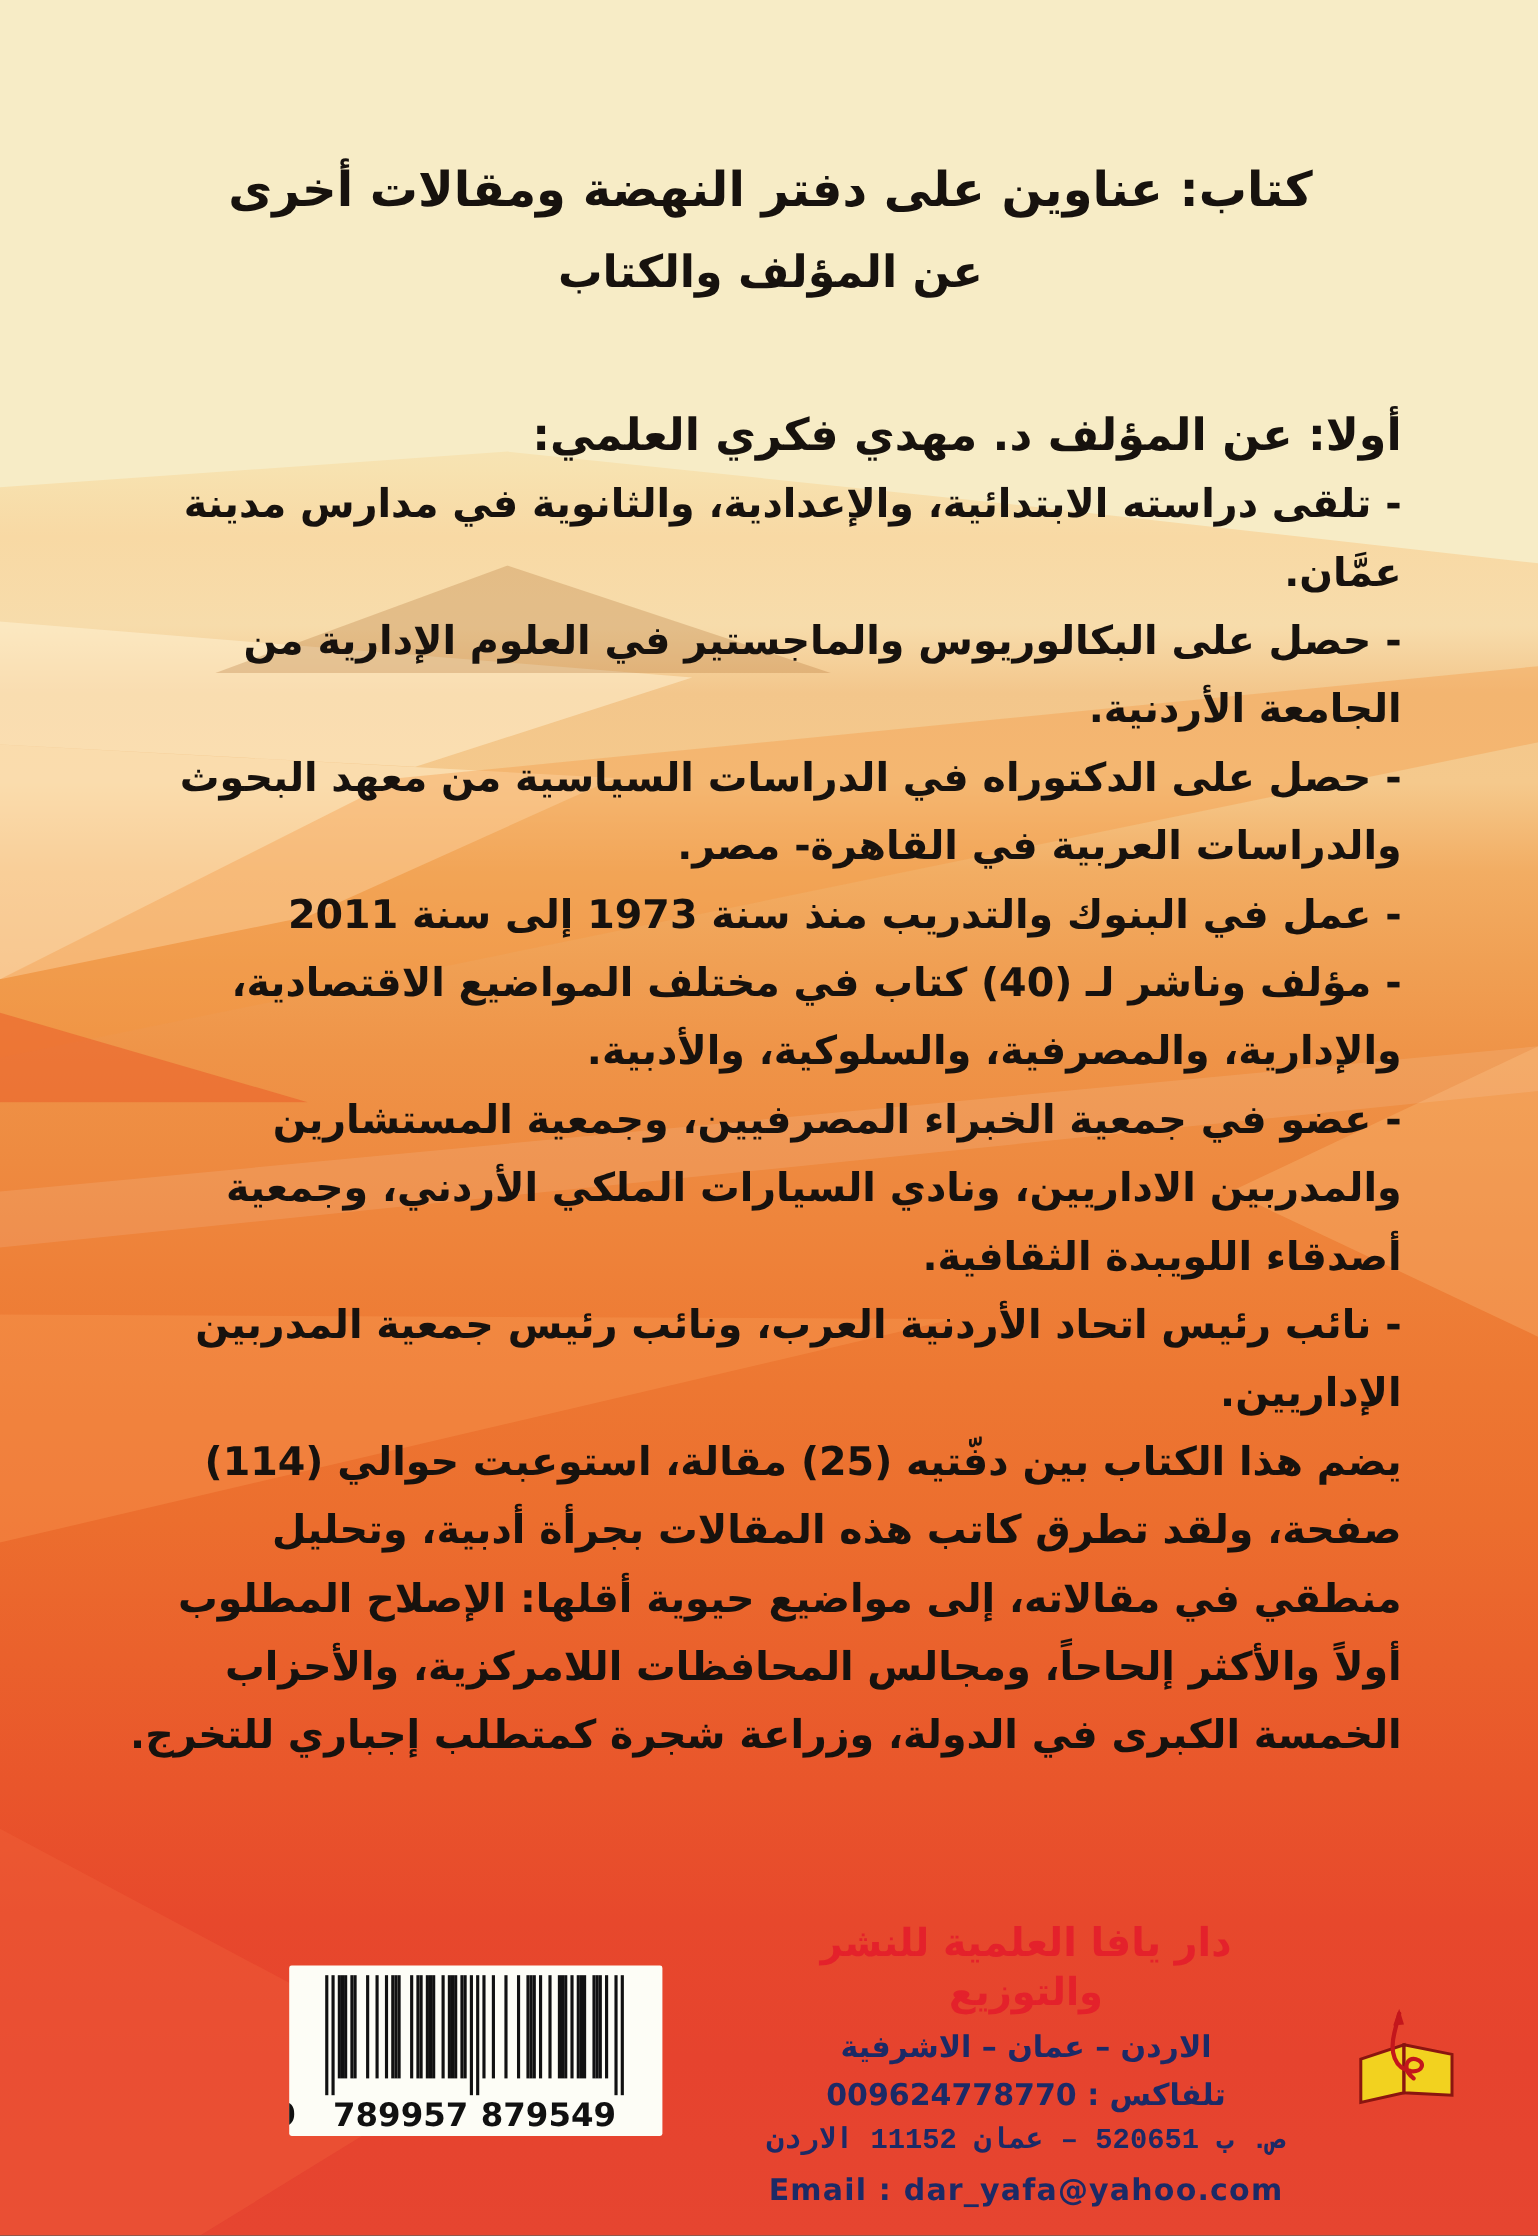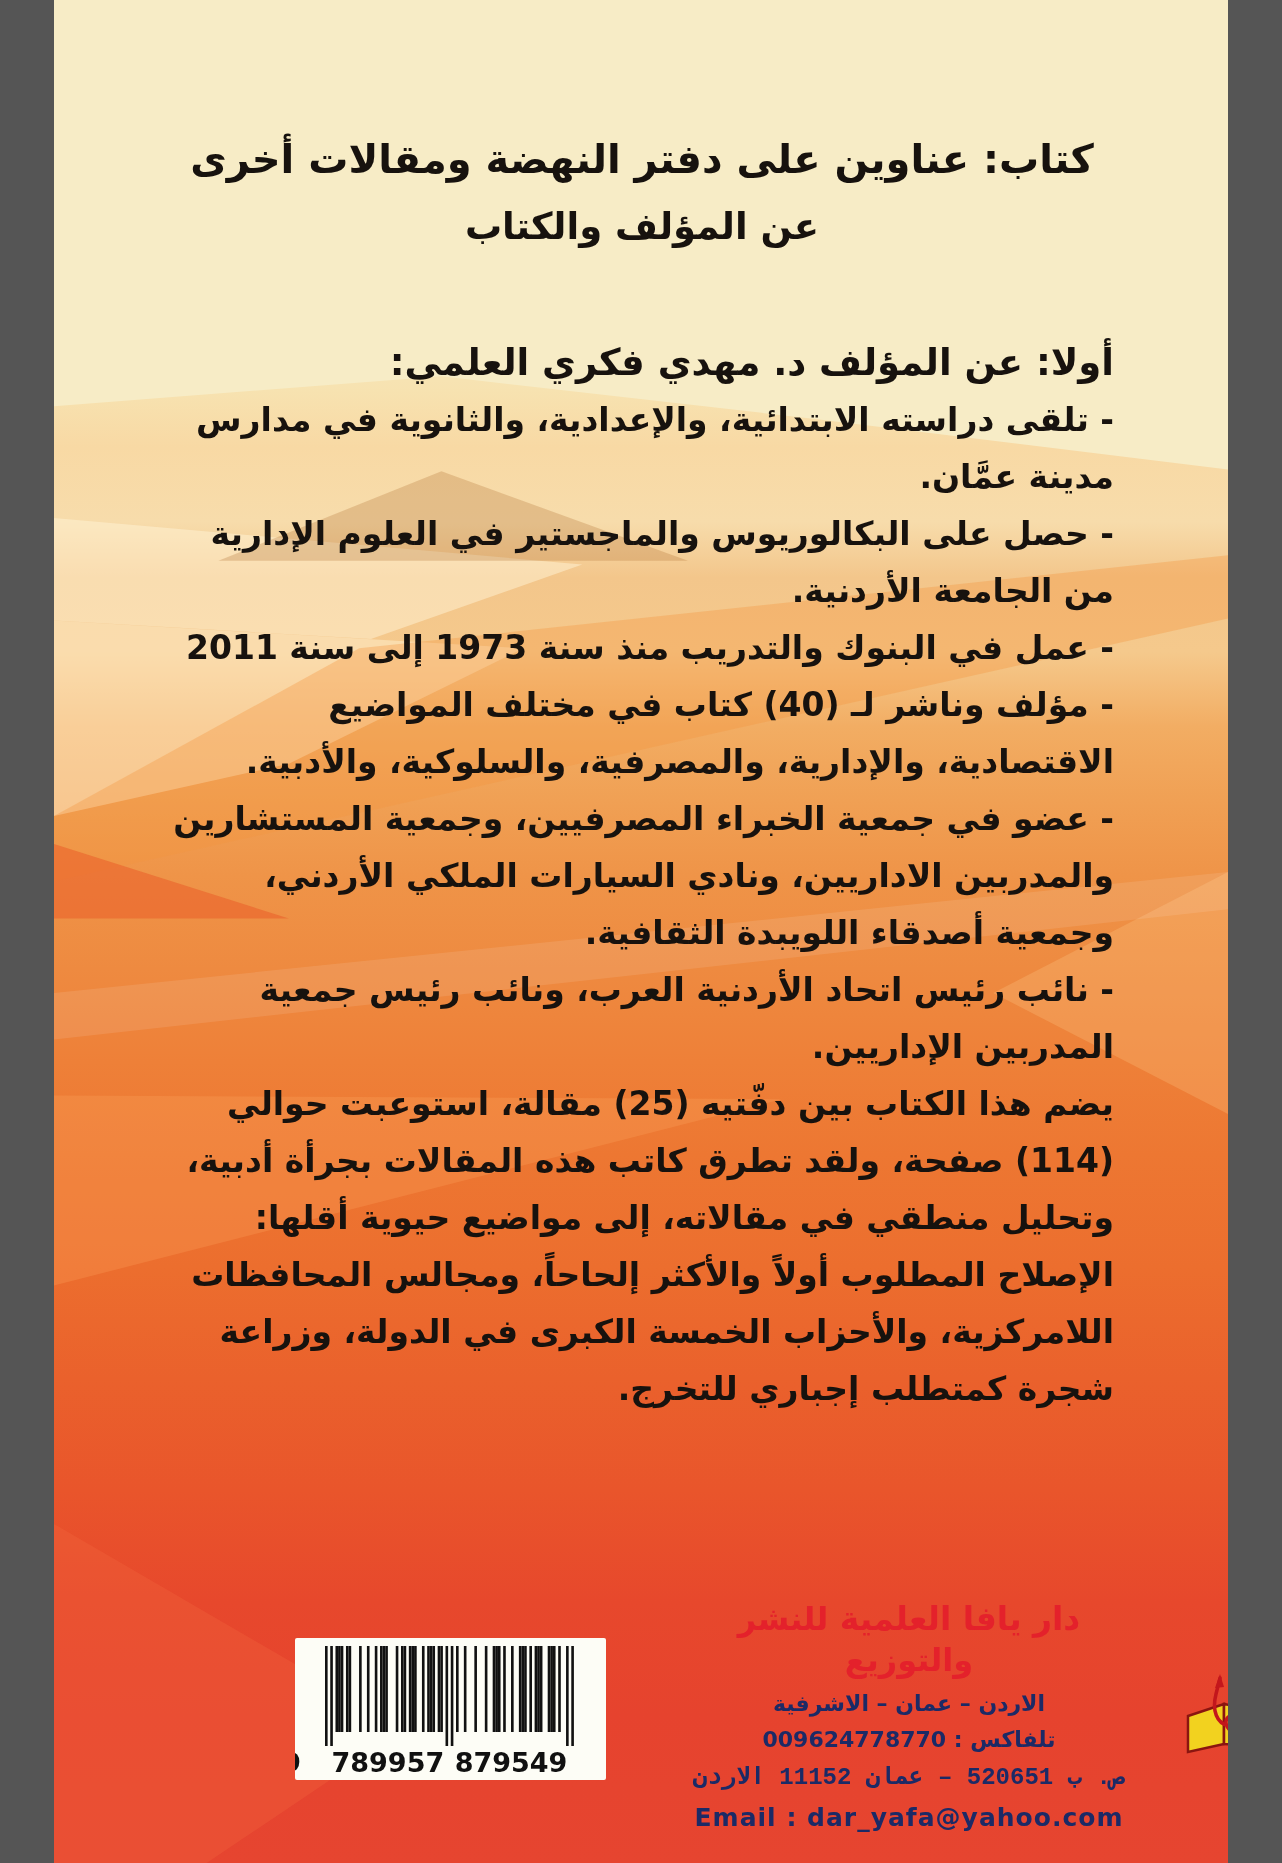--- a/index.html
+++ b/index.html
@@ -1,18 +1,18 @@
 <!DOCTYPE html>
 <html lang="ar" dir="rtl"><head>
 <meta charset="utf-8">
 <style>
   html,body{margin:0;padding:0;background:#555;}
   .page{
     position:relative;
-    width:1174px;height:1863px;
+    width:1282px;height:1863px;
     margin:0 auto;
     overflow:hidden;
     font-family:"DejaVu Sans",sans-serif;
     font-weight:bold;
     color:#17120e;
     background:linear-gradient(180deg,
       #f7ecc6 0%, #f7eac2 16%, #f7e2b0 21%,
       #f8d9a4 24%, #f7dcab 28%, #f3c68b 31%,
       #f5c98c 35%, #f2ad63 39%, #f0a054 43%,
       #ef9448 47%, #ee8a40 52%, #ee8038 57%,
@@ -47,21 +47,21 @@
   .bio-line{}
   .book-heading{margin-top:24px;font-size:37px;}
   .book-body{}
 
   .publisher{
     position:absolute;left:618px;top:1598px;width:474px;
     text-align:center;direction:rtl;line-height:1.25;
   }
   .pub-name{color:#e4212b;font-size:33px;}
   .pub-name .sub{font-size:32px;}
-  .pub-line{color:#1c2a66;font-size:22px;margin-top:9px;}
+  .pub-line{color:#1c2a66;font-size:25px;margin-top:9px;}
   .pub-pobox{font-size:24px;font-family:Liberation Mono, monospace;}
   .pub-email{direction:ltr;font-size:25px;letter-spacing:1px;}
 
   .barcode-box{
     position:absolute;left:241px;top:1638px;width:311px;height:142px;
     background:#fdfdf6;border-radius:2px;
   }
   .barcode-box svg{display:block;width:100%;height:100%;}
 
   .logo{position:absolute;left:1122px;top:1672px;width:100px;height:92px;}
@@ -85,20 +85,21 @@
   <div class="title-block">
     <div class="title-line1">كتاب: عناوين على دفتر النهضة ومقالات أخرى</div>
     <div class="title-line2">عن المؤلف والكتاب</div>
   </div>
 
   <div class="content">
     <div class="section-heading">أولا: عن المؤلف د. مهدي فكري العلمي:</div>
     <div>
         <div class="bio-line">- تلقى دراسته الابتدائية، والإعدادية، والثانوية في مدارس مدينة عمَّان.</div>
         <div class="bio-line">- حصل على البكالوريوس والماجستير في العلوم الإدارية من الجامعة الأردنية.</div>
+        <div class="bio-line">- حصل على الدكتوراه في الدراسات السياسية من معهد البحوث والدراسات العربية في القاهرة- مصر.</div>
         <div class="bio-line">- عمل في البنوك والتدريب منذ سنة 1973 إلى سنة 2011</div>
         <div class="bio-line">- مؤلف وناشر لـ (40) كتاب في مختلف المواضيع الاقتصادية، والإدارية، والمصرفية، والسلوكية، والأدبية.</div>
         <div class="bio-line">- عضو في جمعية الخبراء المصرفيين، وجمعية المستشارين والمدربين الاداريين، ونادي السيارات الملكي الأردني، وجمعية أصدقاء اللويبدة الثقافية.</div>
         <div class="bio-line">- نائب رئيس اتحاد الأردنية العرب، ونائب رئيس جمعية المدربين الإداريين.</div>
       </div>
     <div class="book-body">يضم هذا الكتاب بين دفّتيه (25) مقالة، استوعبت حوالي (114) صفحة، ولقد تطرق كاتب هذه المقالات بجرأة أدبية، وتحليل منطقي في مقالاته، إلى مواضيع حيوية أقلها: الإصلاح المطلوب أولاً والأكثر إلحاحاً، ومجالس المحافظات اللامركزية، والأحزاب الخمسة الكبرى في الدولة، وزراعة شجرة كمتطلب إجباري للتخرج.</div>
   </div>
 
   <div class="publisher">
     <div class="pub-name">

